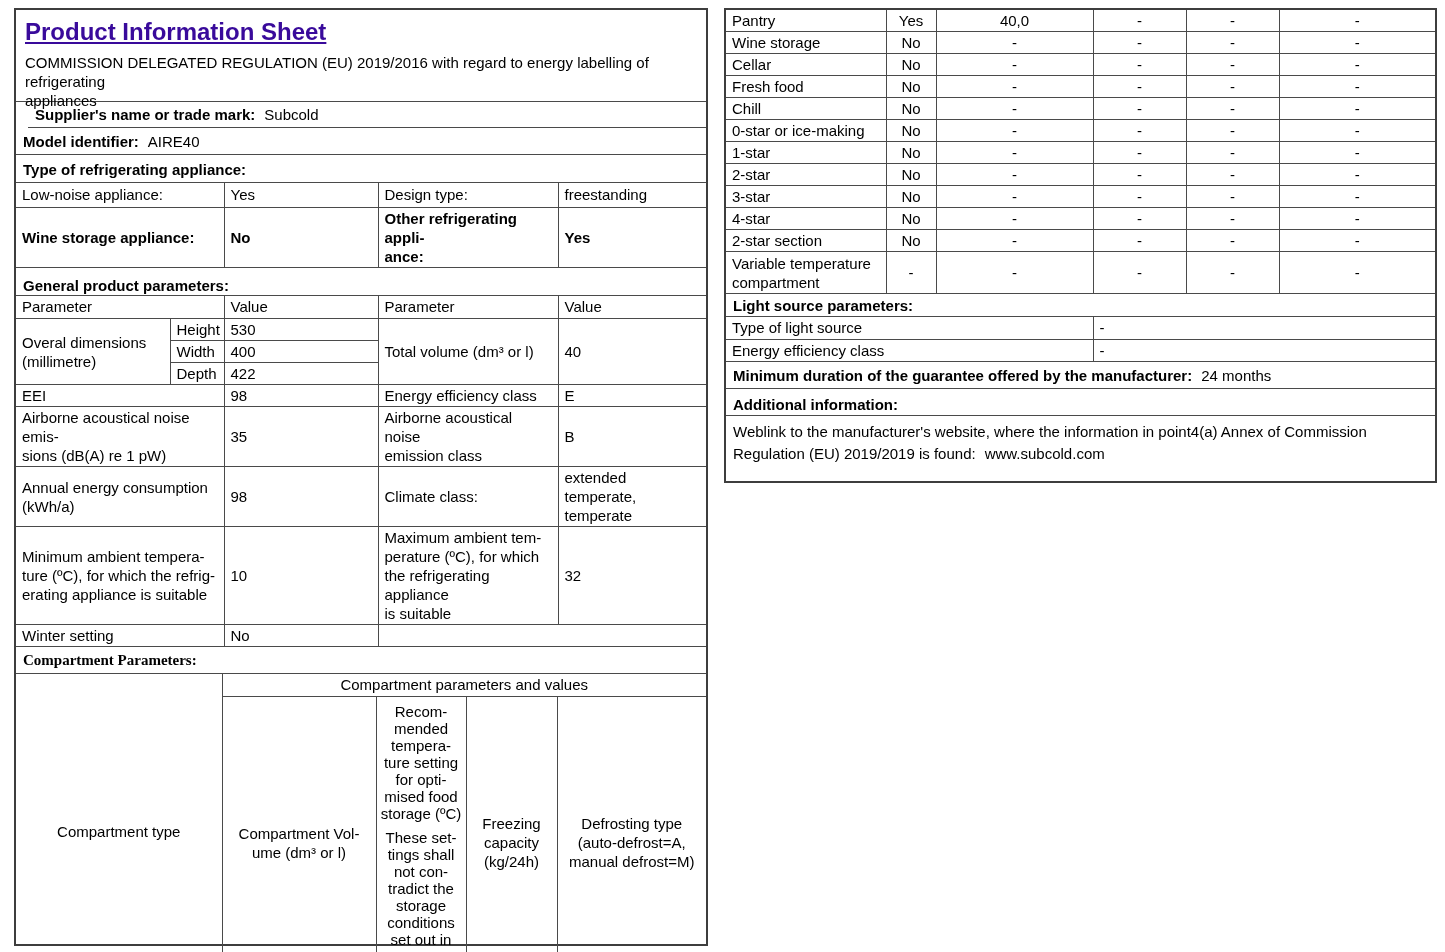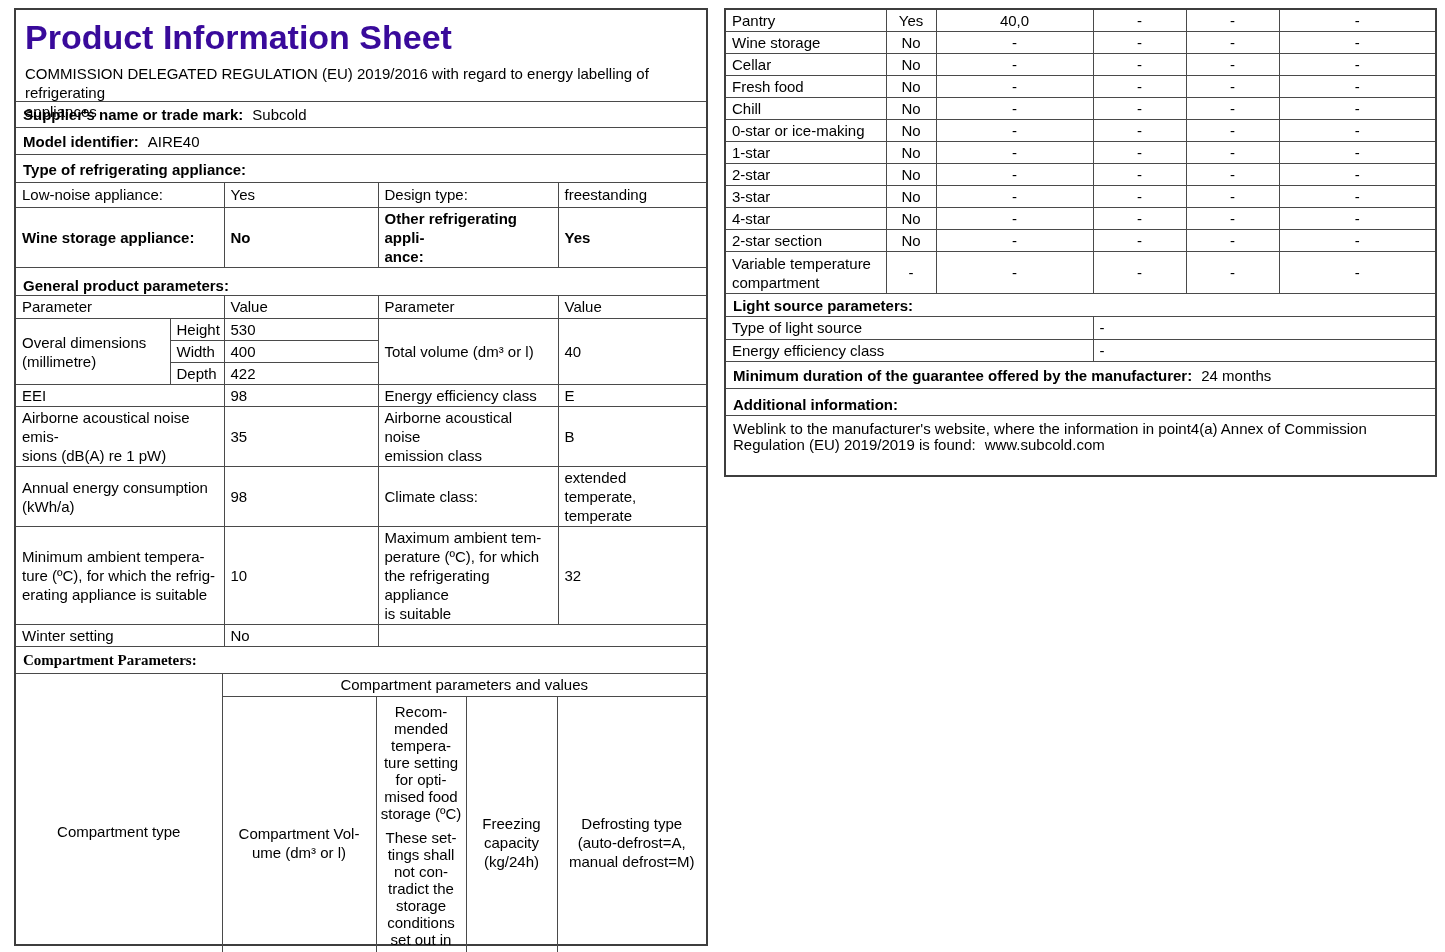--- a/index.html
+++ b/index.html
@@ -24,28 +24,29 @@
 
   .sec { border-bottom: 1px solid #4a4a4a; padding: 3px 7px; }
   .sec.nb { border-bottom: none; }
   .b { font-weight: bold; }
   .pre { white-space: pre-line; }
   .val-gap { margin-left: 9px; }
 
   .head-block { height: 92px; padding: 6px 9px 0 9px; }
   .doc-title {
     margin: 2px 0 7px 0;
-    font-size: 34px;
+    font-size: 24px;
     font-weight: bold;
     color: #390a9b;
     letter-spacing: 0px;
+    text-decoration: underline;
   }
   .subtitle { line-height: 19px; }
 
-  .row-supplier-name { height: 26px; padding-top: 4px; }
+  .row-supplier-name { height: 26px; padding-top: 4px; margin-left: 12px; }
   .row-supplier-addr { height: 46px; padding-top: 4px; line-height: 20px; }
   .row-model         { height: 27px; padding-top: 5px; }
   .row-type-heading  { height: 28px; padding-top: 6px; }
 
   .band { font-weight: bold; }
   .band-general { height: 28px; padding-top: 9px; }
   .band-comp    { height: 27px; padding-top: 5px; font-family: Liberation Serif, serif; }
   .band-light   { height: 23px; padding-top: 3px; }
   .band-additional { height: 27px; padding-top: 7px; }
 
@@ -70,21 +71,21 @@
   tr.h39 { height: 39px; margin-left: 37px; }
   tr.h42 { height: 42px; }
   tr.h75 { height: 75px; }
   tr.h293 { height: 293px; }
 
   .temp-cell { line-height: 17px; padding: 2px 2px; }
   .temp-cell .p1 { margin: 0 0 7px 0; }
   .temp-cell .p2 { margin: 0; }
 
   .row-guarantee { height: 27px; padding-top: 5px; }
-  .row-weblink   { padding: 5px 7px 22px 7px; line-height: 16px; }
+  .row-weblink   { padding: 5px 7px 16px 7px; line-height: 22px; }
 </style>
 </head>
 <body>
 
 <div class="panel panel-left">
 
   <div class="sec head-block">
     <div class="doc-title">Product Information Sheet</div>
     <div class="subtitle pre">COMMISSION DELEGATED REGULATION (EU) 2019/2016 with regard to energy labelling of refrigerating
 appliances</div>

